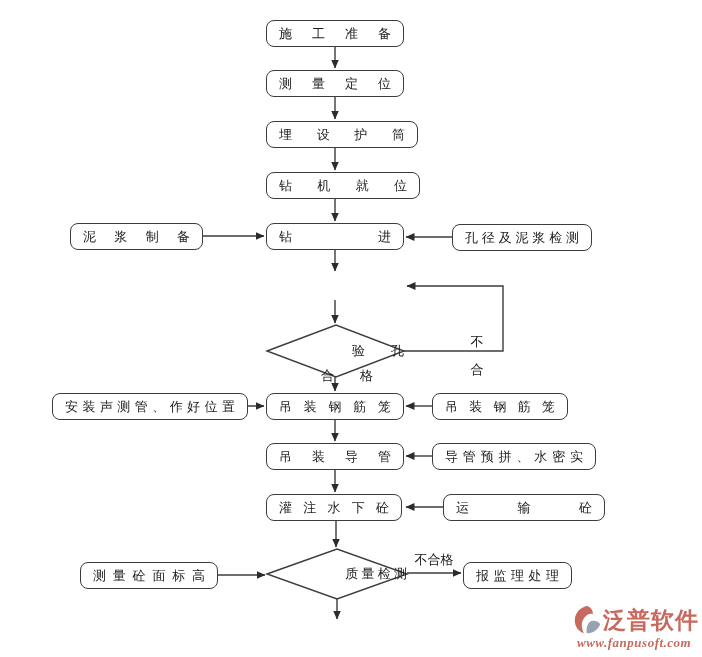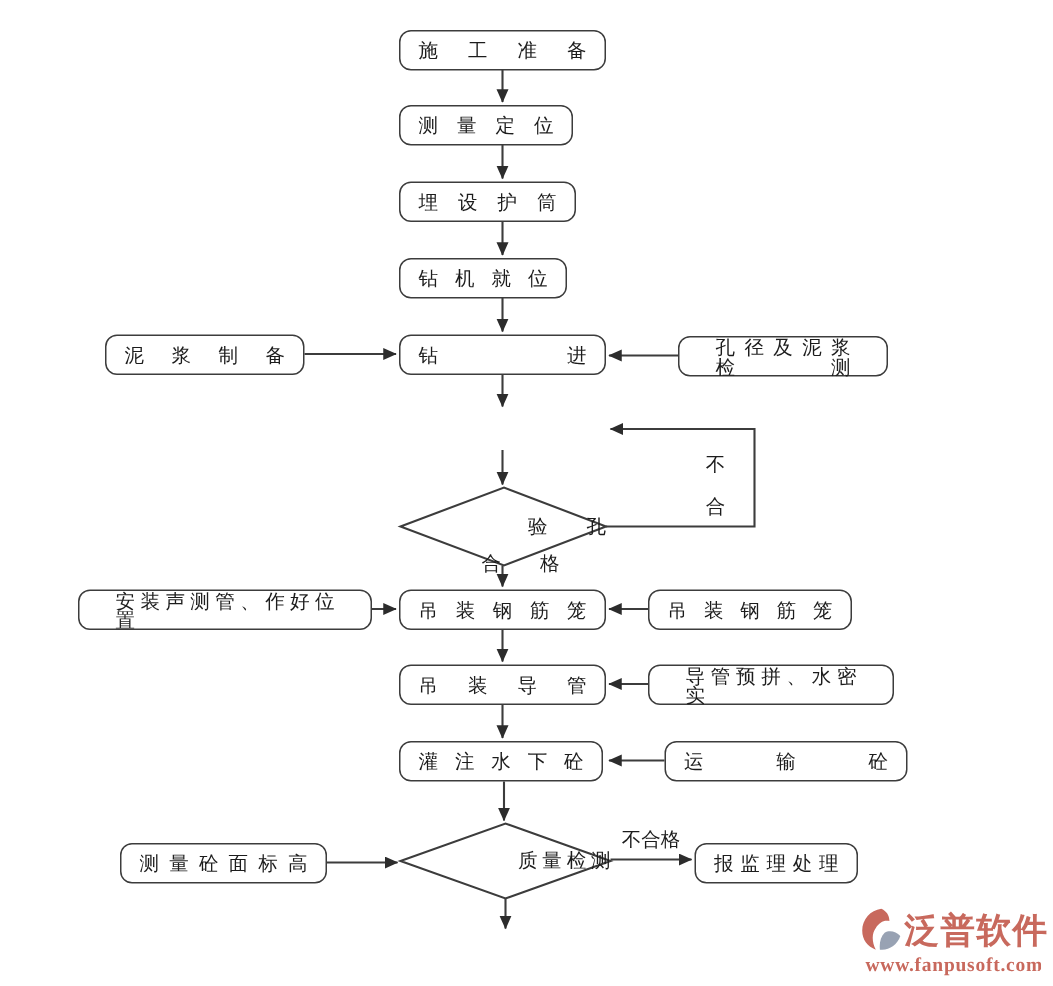--- a/index.html
+++ b/index.html
@@ -10,38 +10,38 @@
   .wires { position:absolute; left:0; top:0; }
   .node {
     position:absolute; height:27px; box-sizing:border-box;
     border:1.5px solid #3c3c3c; border-radius:8px; background:#ffffff;
     display:flex; align-items:center; padding:0 12px;
   }
   .node .lbl {
     width:100%; font-size:13px; color:#1c1c1c; line-height:13px;
     text-align:justify; text-align-last:justify;
   }
-  .node.tight { padding:0 24px; }
+  .node.tight { padding:0 12px; }
   .dlbl {
     position:absolute; font-size:13px; color:#1c1c1c; text-align:right;
     line-height:14px;
   }
   .edge-lbl {
     position:absolute; font-size:13px; color:#1c1c1c; text-align:center;
   }
-  .edge-lbl.vstack { width:16px; line-height:28px; }
+  .edge-lbl.vstack { width:16px; line-height:28px;margin-top:32px; }
   .logo { position:absolute; left:570px; top:602px; width:132px; height:48px; }
   .logo-icon { position:absolute; left:3px; top:3px; }
   .logo-name {
     position:absolute; left:33px; top:3px; font-family:"Liberation Sans",sans-serif;
     font-weight:bold; font-size:23px; letter-spacing:1px; color:#c8695d;
   }
   .logo-url {
     position:absolute; left:7px; top:33px; font-family:"Liberation Serif",serif;
-    font-weight:bold; font-size:13px; color:#c8695d; letter-spacing:0.5px;
+    font-weight:bold; font-size:13px; color:#c8695d; letter-spacing:0.5px;font-style:italic;
   }
 </style>
 </head>
 <body>
 
 <div class="canvas">
 
   <svg class="wires" width="702" height="657" viewBox="0 0 702 657">
     <defs>
       <marker id="ah" markerWidth="10" markerHeight="9" refX="8.5" refY="4" orient="auto" markerUnits="userSpaceOnUse">
@@ -74,27 +74,27 @@
       <line x1="432" y1="456" x2="406" y2="456" marker-end="url(#ah)"></line>
       <line x1="443" y1="507" x2="406" y2="507" marker-end="url(#ah)"></line>
       <line x1="218" y1="575" x2="265" y2="575" marker-end="url(#ah)"></line>
       <line x1="407" y1="573" x2="461" y2="573" marker-end="url(#ah)"></line>
     </g>
   </svg>
 
   <div class="node" style="left:266px;top:20px;width:138px">
     <span class="lbl">施 工 准 备</span>
   </div>
-  <div class="node" style="left:266px;top:70px;width:116px">
+  <div class="node" style="left:266px;top:70px;width:138px">
     <span class="lbl">测 量 定 位</span>
   </div>
-  <div class="node" style="left:266px;top:121px;width:118px">
+  <div class="node" style="left:266px;top:121px;width:152px">
     <span class="lbl">埋 设 护 筒</span>
   </div>
-  <div class="node" style="left:266px;top:172px;width:112px">
+  <div class="node" style="left:266px;top:172px;width:154px">
     <span class="lbl">钻 机 就 位</span>
   </div>
   <div class="node" style="left:266px;top:223px;width:138px">
     <span class="lbl">钻 进</span>
   </div>
   <div class="node" style="left:266px;top:393px;width:138px">
     <span class="lbl">吊 装 钢 筋 笼</span>
   </div>
   <div class="node" style="left:266px;top:443px;width:138px">
     <span class="lbl">吊 装 导 管</span>

